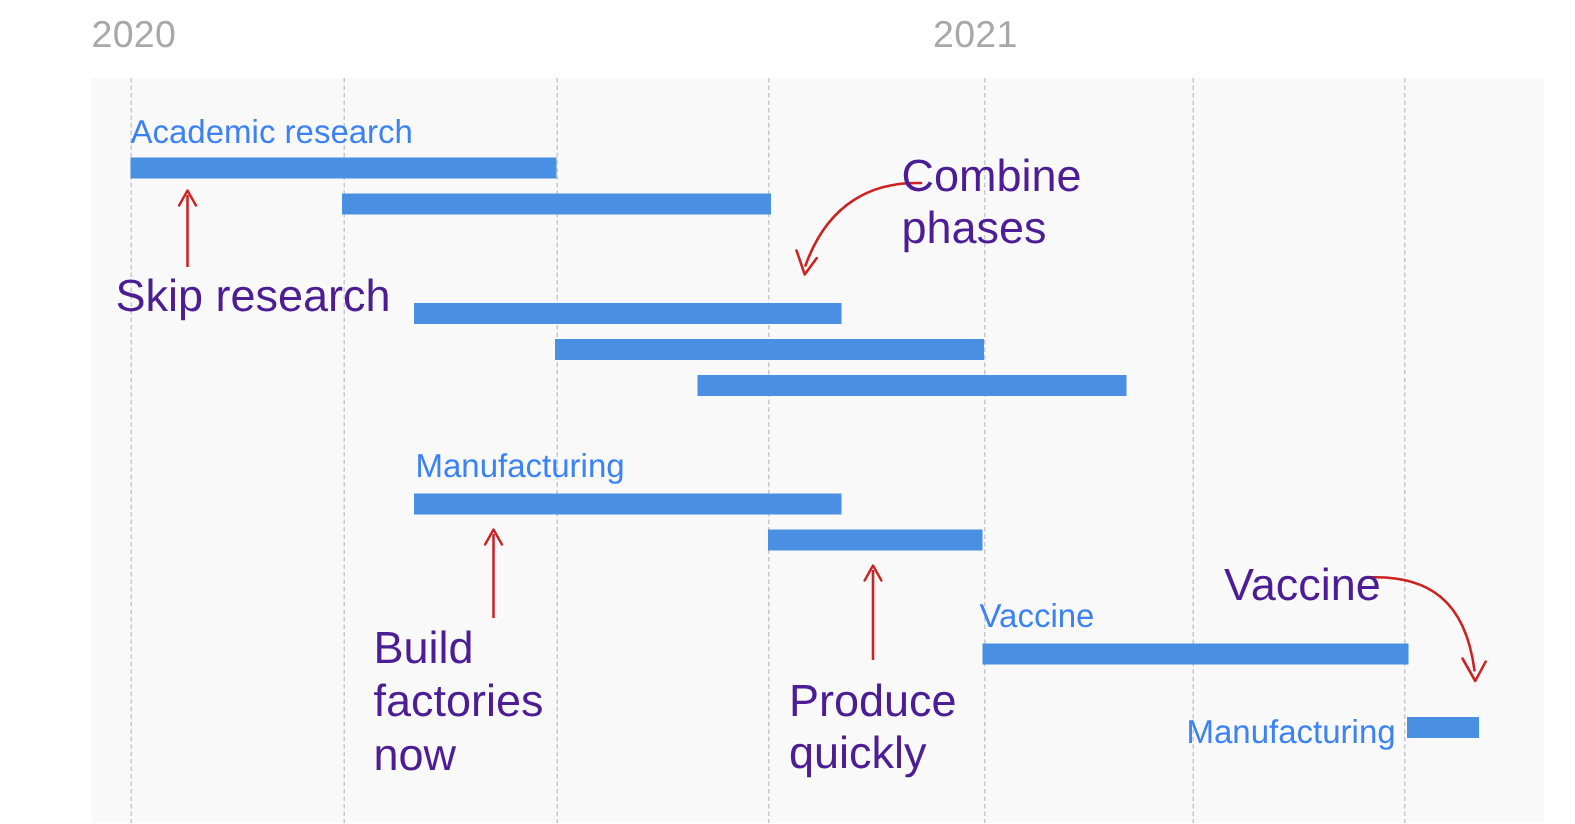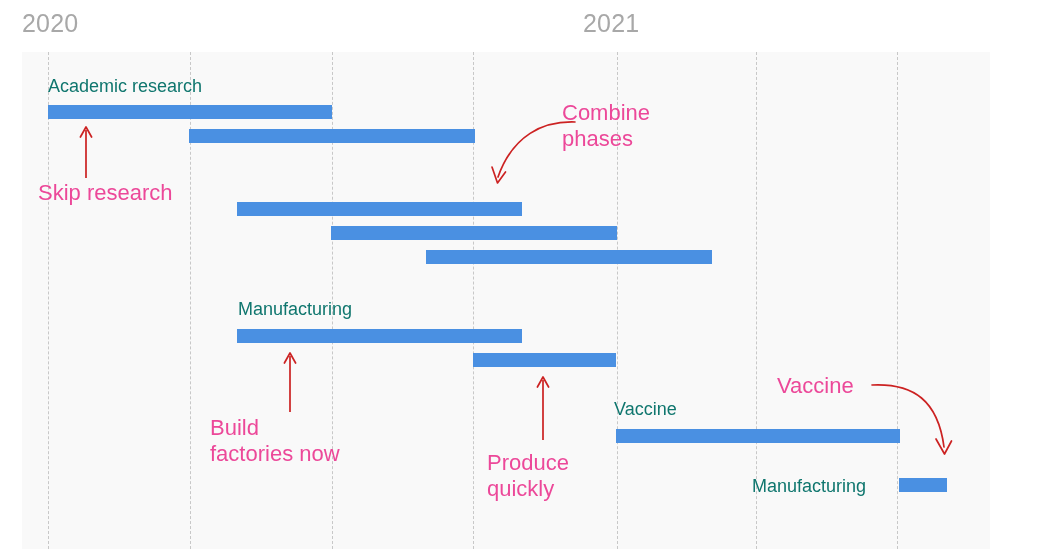--- a/index.html
+++ b/index.html
@@ -12,20 +12,21 @@
     font-family: "Liberation Sans", sans-serif;
     -webkit-font-smoothing: antialiased;
   }
 
   #chart-root {
     position: relative;
     width: 990px;
     height: 549px;
     background: #ffffff;
     overflow: hidden;
+    margin-left: 39px;
   }
 
   
   .plot-area {
     position: absolute;
     left: 22px;
     top: 52px;
     width: 1006px;
     height: 497px;
     background: #f9f9f9;
@@ -53,31 +54,31 @@
   
   .bar {
     position: absolute;
     height: 14px;
     background: #4a90e2;
   }
 
   
   .task-label {
     position: absolute;
-    font-size: 18px;
-    color: #0f766e;
+    font-size: 22px;
+    color: #3b82f6;
     line-height: 1;
     white-space: nowrap;
   }
 
   
   .annotation {
     position: absolute;
-    font-size: 22px;
-    color: #ec4899;
+    font-size: 30px;
+    color: #4c1d95;
     line-height: 1.18;
     white-space: pre-line;
   }
   .annotation.center { text-align: left; }
   .annotation.left   { text-align: left; }
 
   .anno-svg {
     position: absolute;
     overflow: visible;
     pointer-events: none;

